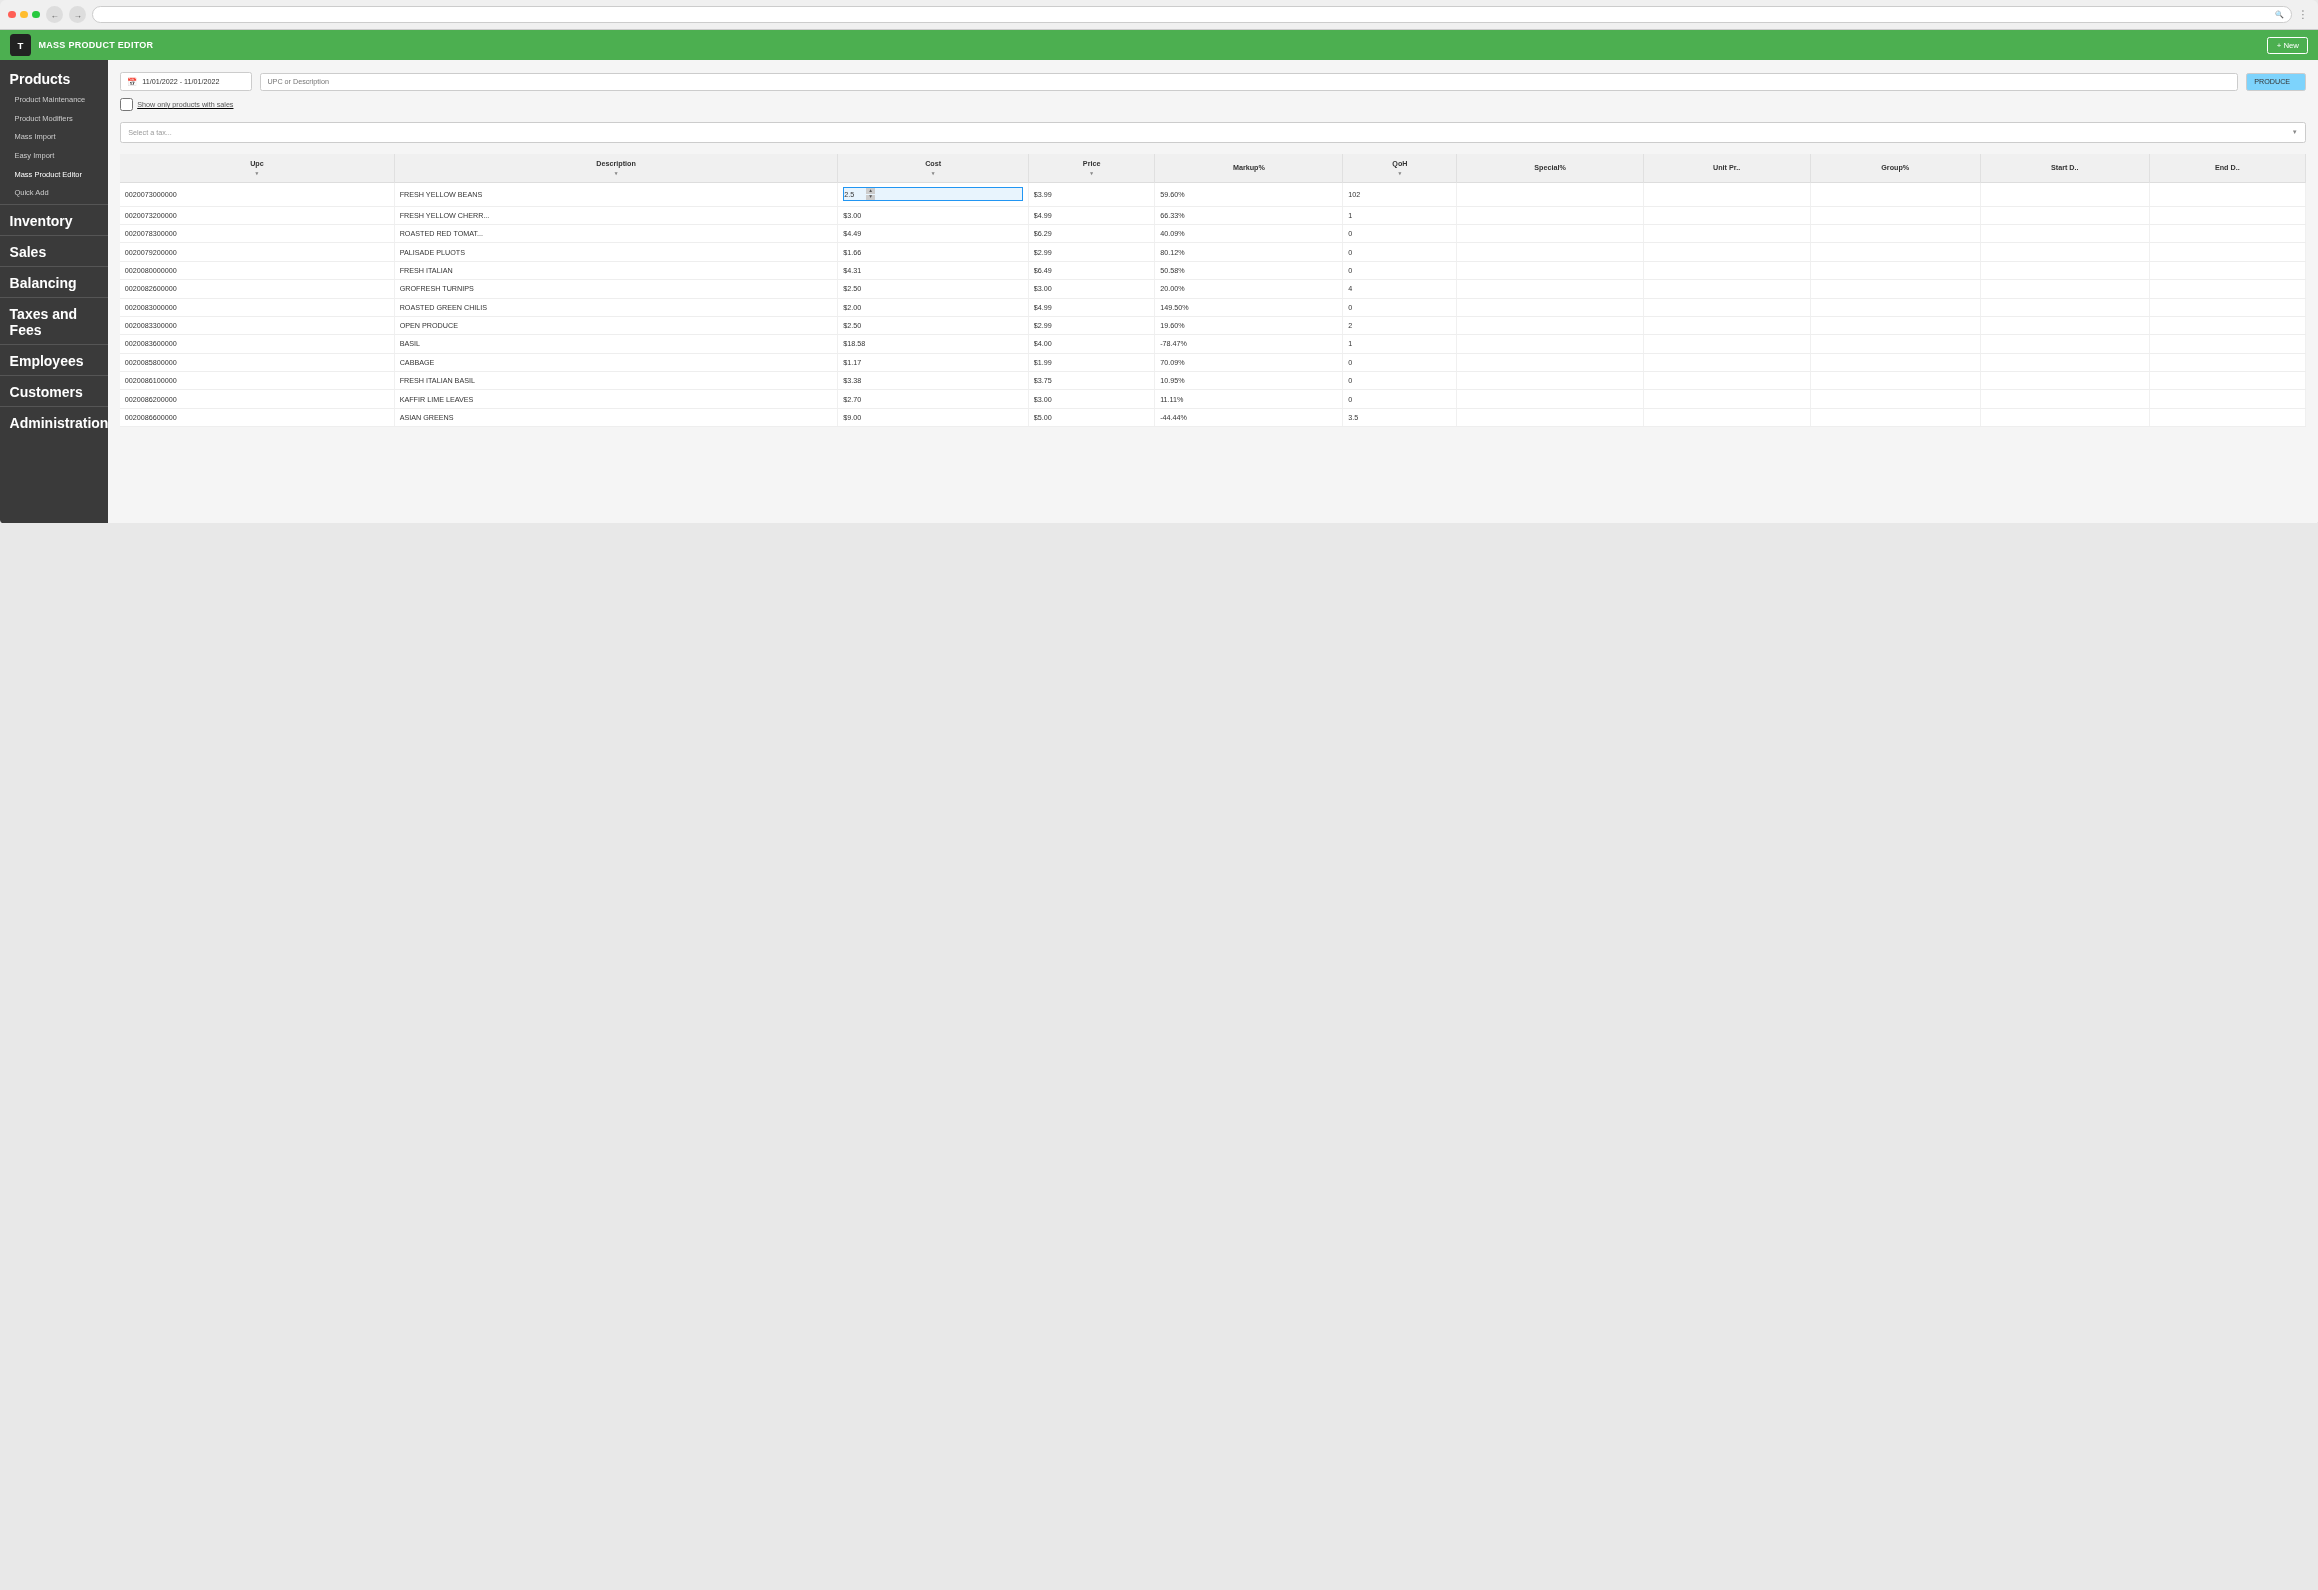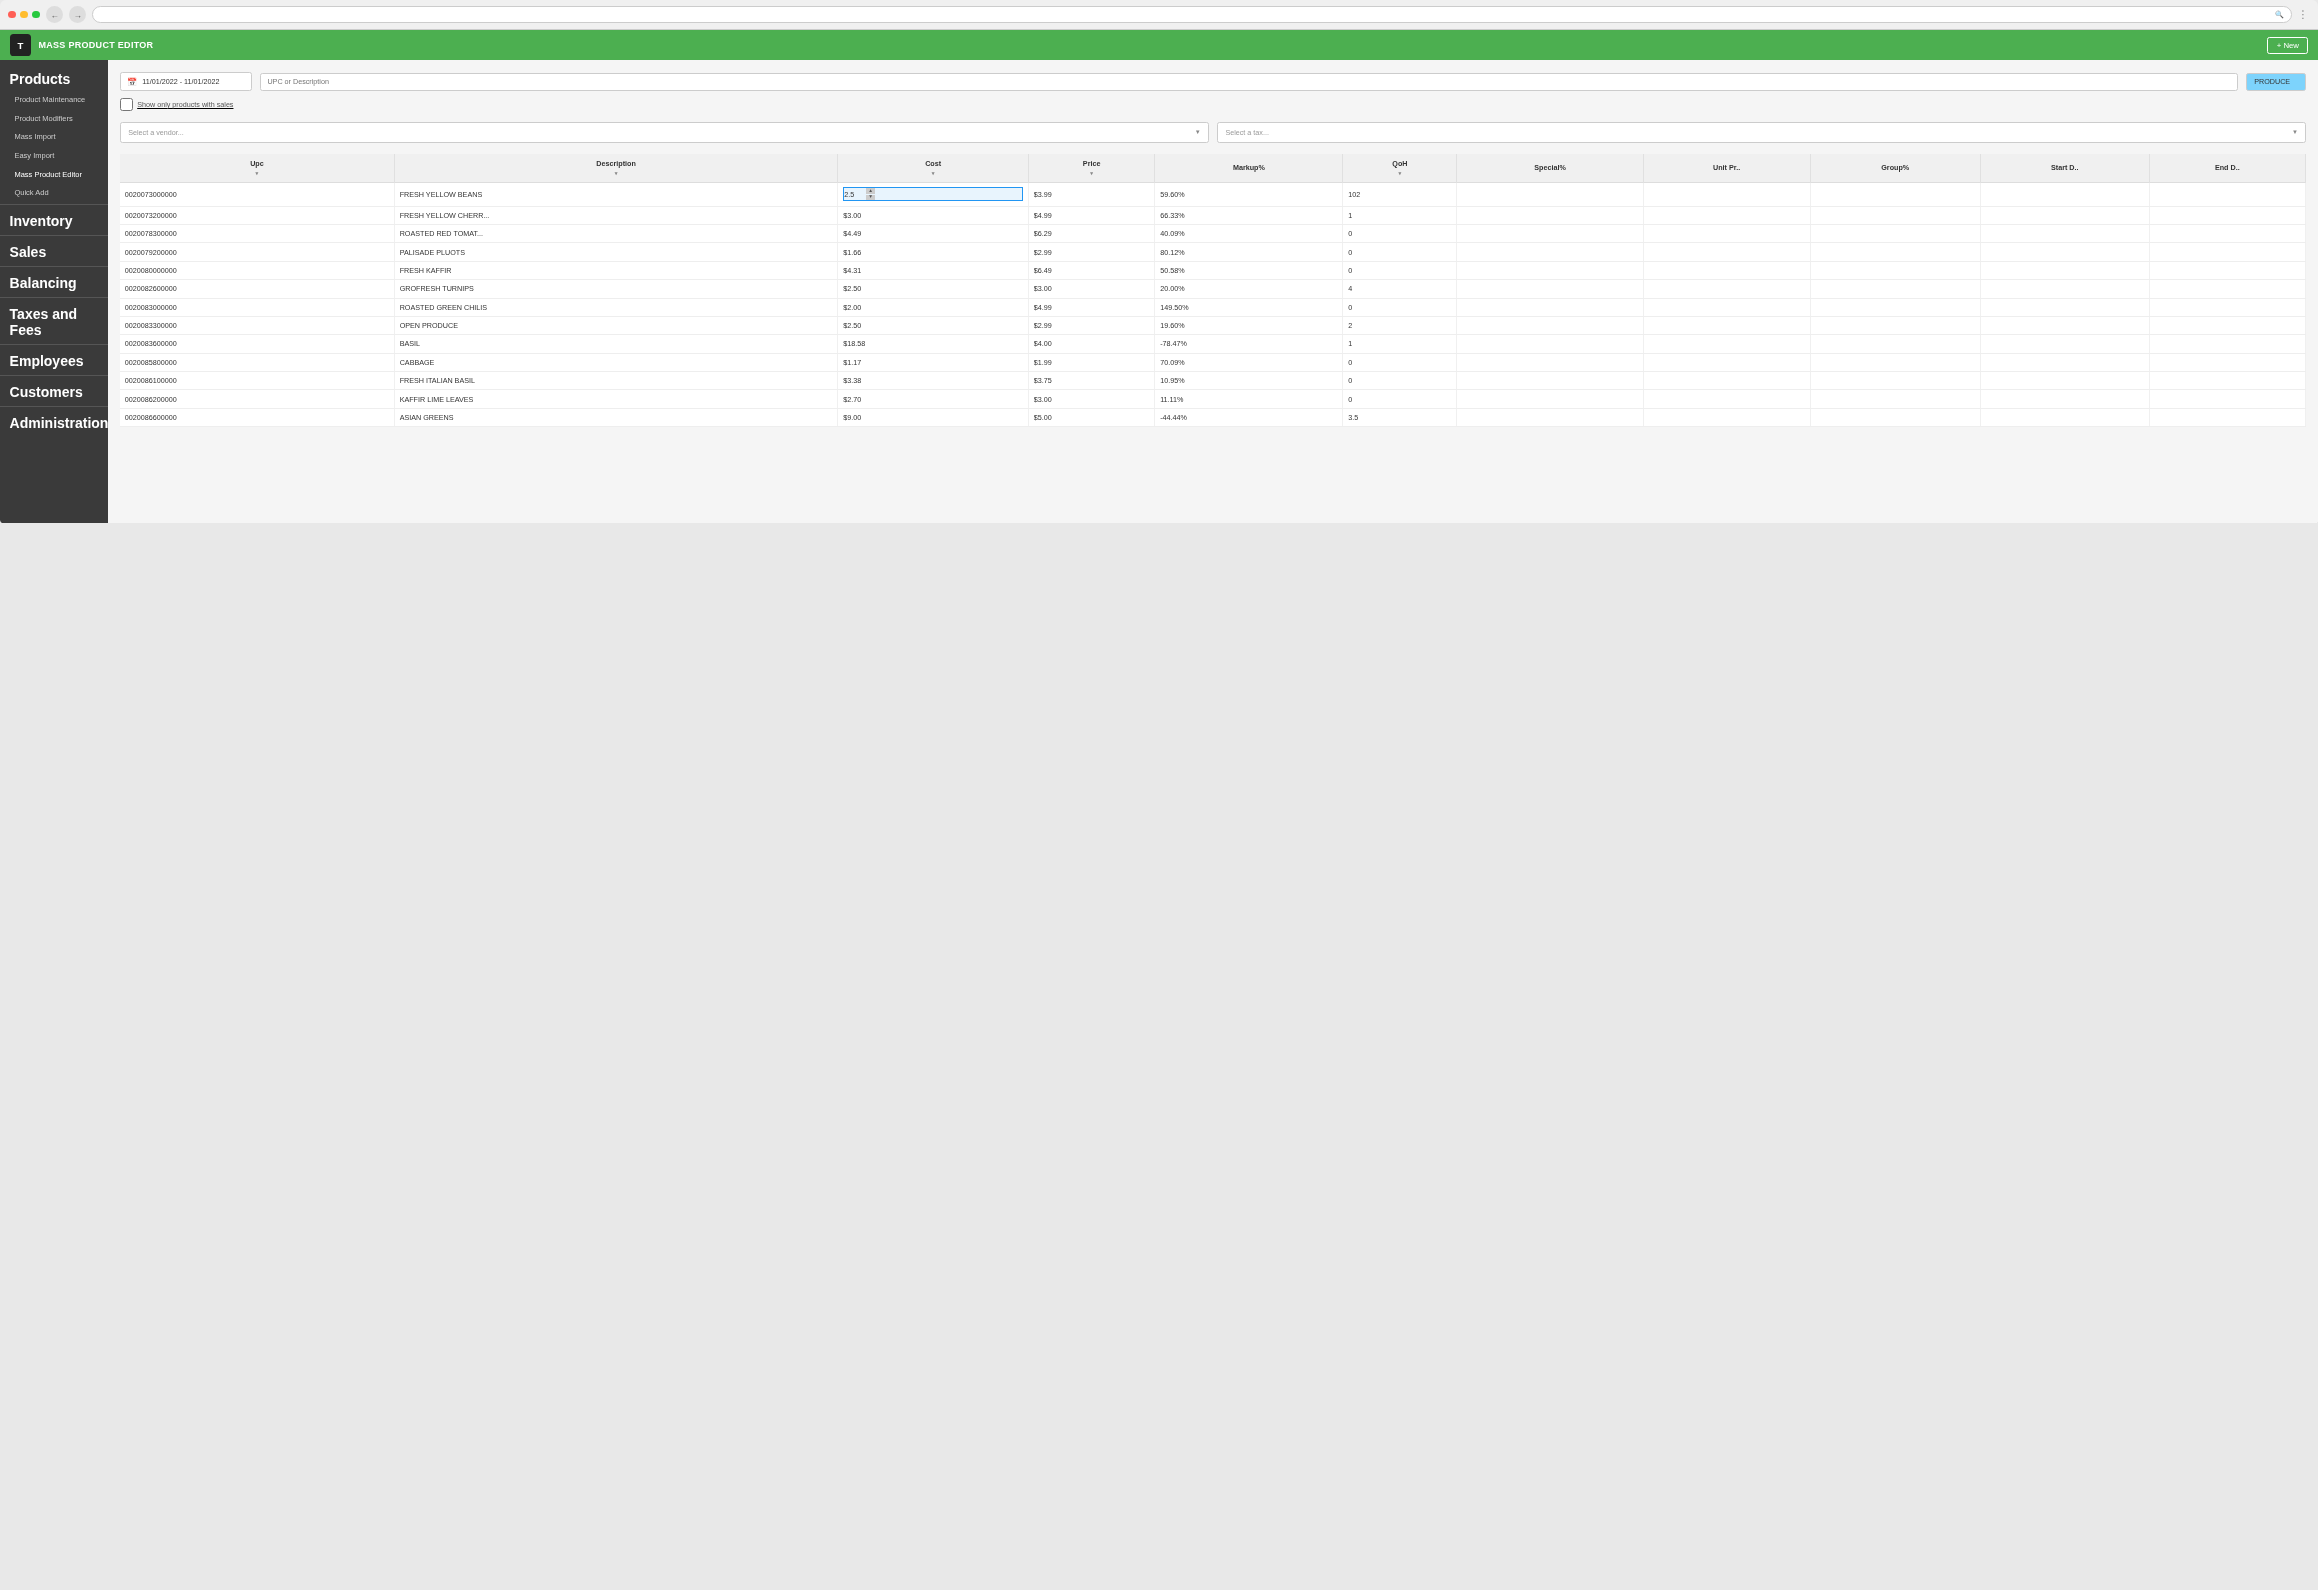--- a/index.html
+++ b/index.html
@@ -260,24 +260,20 @@
         </div>
         <div class="dept-badge">PRODUCE</div>
       </div>
 
       <div class="checkbox-row">
         <input type="checkbox" id="show-sales" style="">
         <label for="show-sales">Show only products with sales</label>
       </div>
 
       <div class="dropdown-row">
-        <div class="dropdown-select">
-          <span>Select a vendor...</span>
-          <span class="dropdown-arrow">▼</span>
-        </div>
         <div class="dropdown-select">
           <span>Select a tax...</span>
           <span class="dropdown-arrow">▼</span>
         </div>
       </div>
 
       <table class="product-table">
         <thead>
           <tr>
             <th>
@@ -398,21 +394,21 @@
               <td>80.12%</td>
               <td>0</td>
               <td></td>
               <td></td>
               <td></td>
               <td></td>
               <td></td>
             </tr>
             <tr>
               <td>0020080000000</td>
-              <td>FRESH KAFFIR</td>
+              <td>FRESH ITALIAN</td>
               <td>$4.31</td>
               <td>$6.49</td>
               <td>50.58%</td>
               <td>0</td>
               <td></td>
               <td></td>
               <td></td>
               <td></td>
               <td></td>
             </tr>

